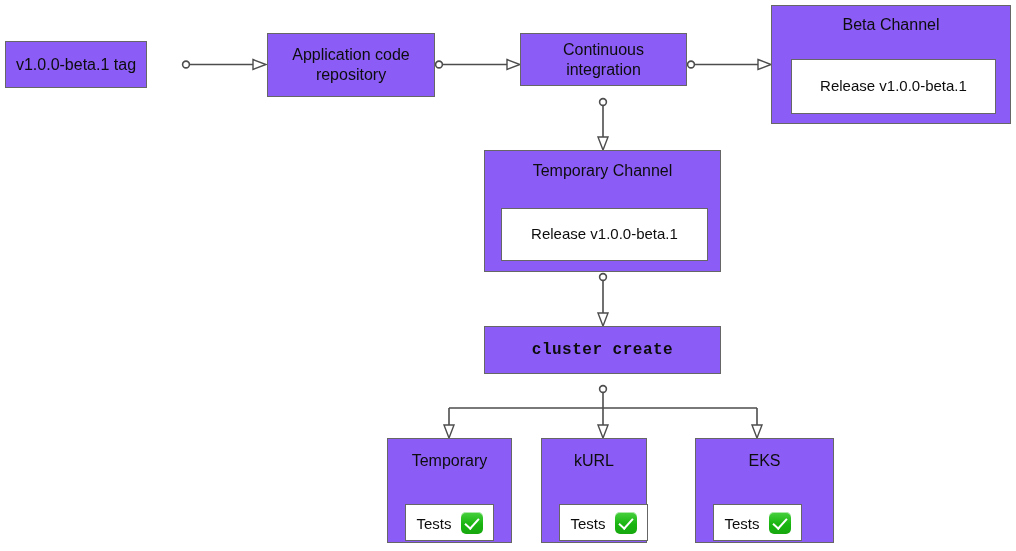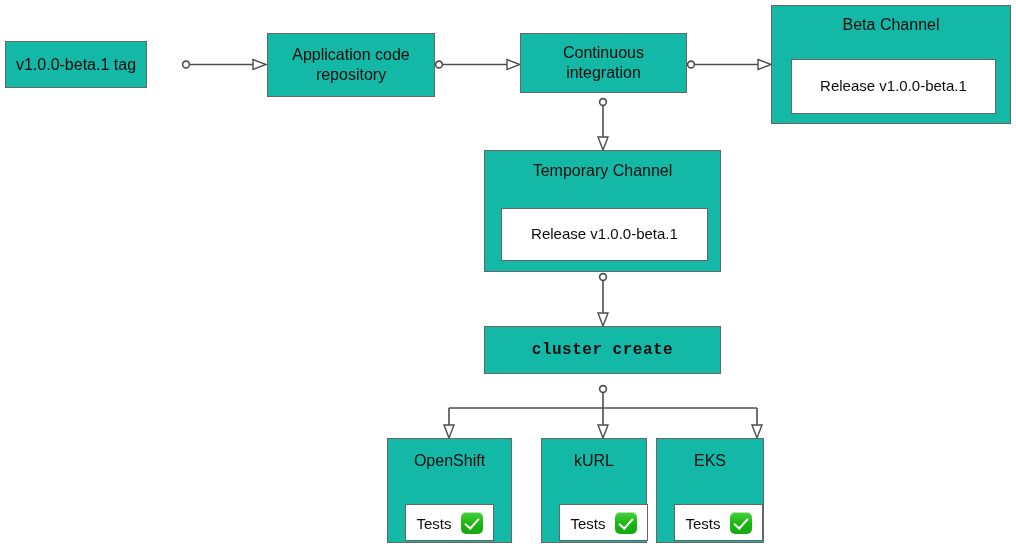--- a/index.html
+++ b/index.html
@@ -15,21 +15,21 @@
     position: relative;
     width: 1016px;
     height: 551px;
     background: #ffffff;
     overflow: hidden;
   }
   .node {
     position: absolute;
     box-sizing: border-box;
     border: 1.6px solid #666666;
-    background: #14b8a6;
+    background: #8b5cf6;
     display: flex;
     align-items: center;
     justify-content: center;
     text-align: center;
     color: #0d0d0d;
     font-size: 16px;
     line-height: 1.25;
   }
   .node.container {
     display: block;
@@ -154,21 +154,21 @@
   </svg>
 
   <div class="node" style="left:5px; top:41px; width:142px; height:47px;">
     <span>v1.0.0-beta.1 tag</span>
   </div>
 
   <div class="node" style="left:267px; top:33px; width:168px; height:64px; padding:0 4px;">
     <span>Application code repository</span>
   </div>
 
-  <div class="node" style="left:520px; top:33px; width:167px; height:60px; padding:0 16px;">
+  <div class="node" style="left:520px; top:33px; width:167px; height:53px; padding:0 16px;">
     <span>Continuous integration</span>
   </div>
 
   <div class="node container" style="left:771px; top:5px; width:240px; height:119px;">
     <div class="container-title" style="top:9px;">Beta Channel</div>
     <div class="inner-box" style="left:19px; top:37px; width:205px; height:55px;">
       <span>Release v1.0.0-beta.1</span>
     </div>
   </div>
 
@@ -177,40 +177,40 @@
     <div class="inner-box" style="left:16px; top:41px; width:207px; height:53px;">
       <span>Release v1.0.0-beta.1</span>
     </div>
   </div>
 
   <div class="node" style="left:484px; top:326px; width:237px; height:48px;">
     <span class="mono">cluster create</span>
   </div>
 
   <div class="node container" style="left:387px; top:438px; width:125px; height:105px;">
-    <div class="container-title" style="top:12px;">OpenShift</div>
+    <div class="container-title" style="top:12px;">Temporary</div>
     <div class="inner-box" style="left:17px; top:49px; width:89px; height:37px;">
       <span class="test-row">
         <span>Tests</span>
         <span class="check-badge"></span>
       </span>
     </div>
   </div>
 
   <div class="node container" style="left:541px; top:438px; width:106px; height:105px;">
     <div class="container-title" style="top:12px;">kURL</div>
     <div class="inner-box" style="left:17px; top:49px; width:89px; height:37px;">
       <span class="test-row">
         <span>Tests</span>
         <span class="check-badge"></span>
       </span>
     </div>
   </div>
 
-  <div class="node container" style="left:656px; top:438px; width:108px; height:105px;">
+  <div class="node container" style="left:695px; top:438px; width:139px; height:105px;">
     <div class="container-title" style="top:12px;">EKS</div>
     <div class="inner-box" style="left:17px; top:49px; width:89px; height:37px;">
       <span class="test-row">
         <span>Tests</span>
         <span class="check-badge"></span>
       </span>
     </div>
   </div>
 
 </div>

